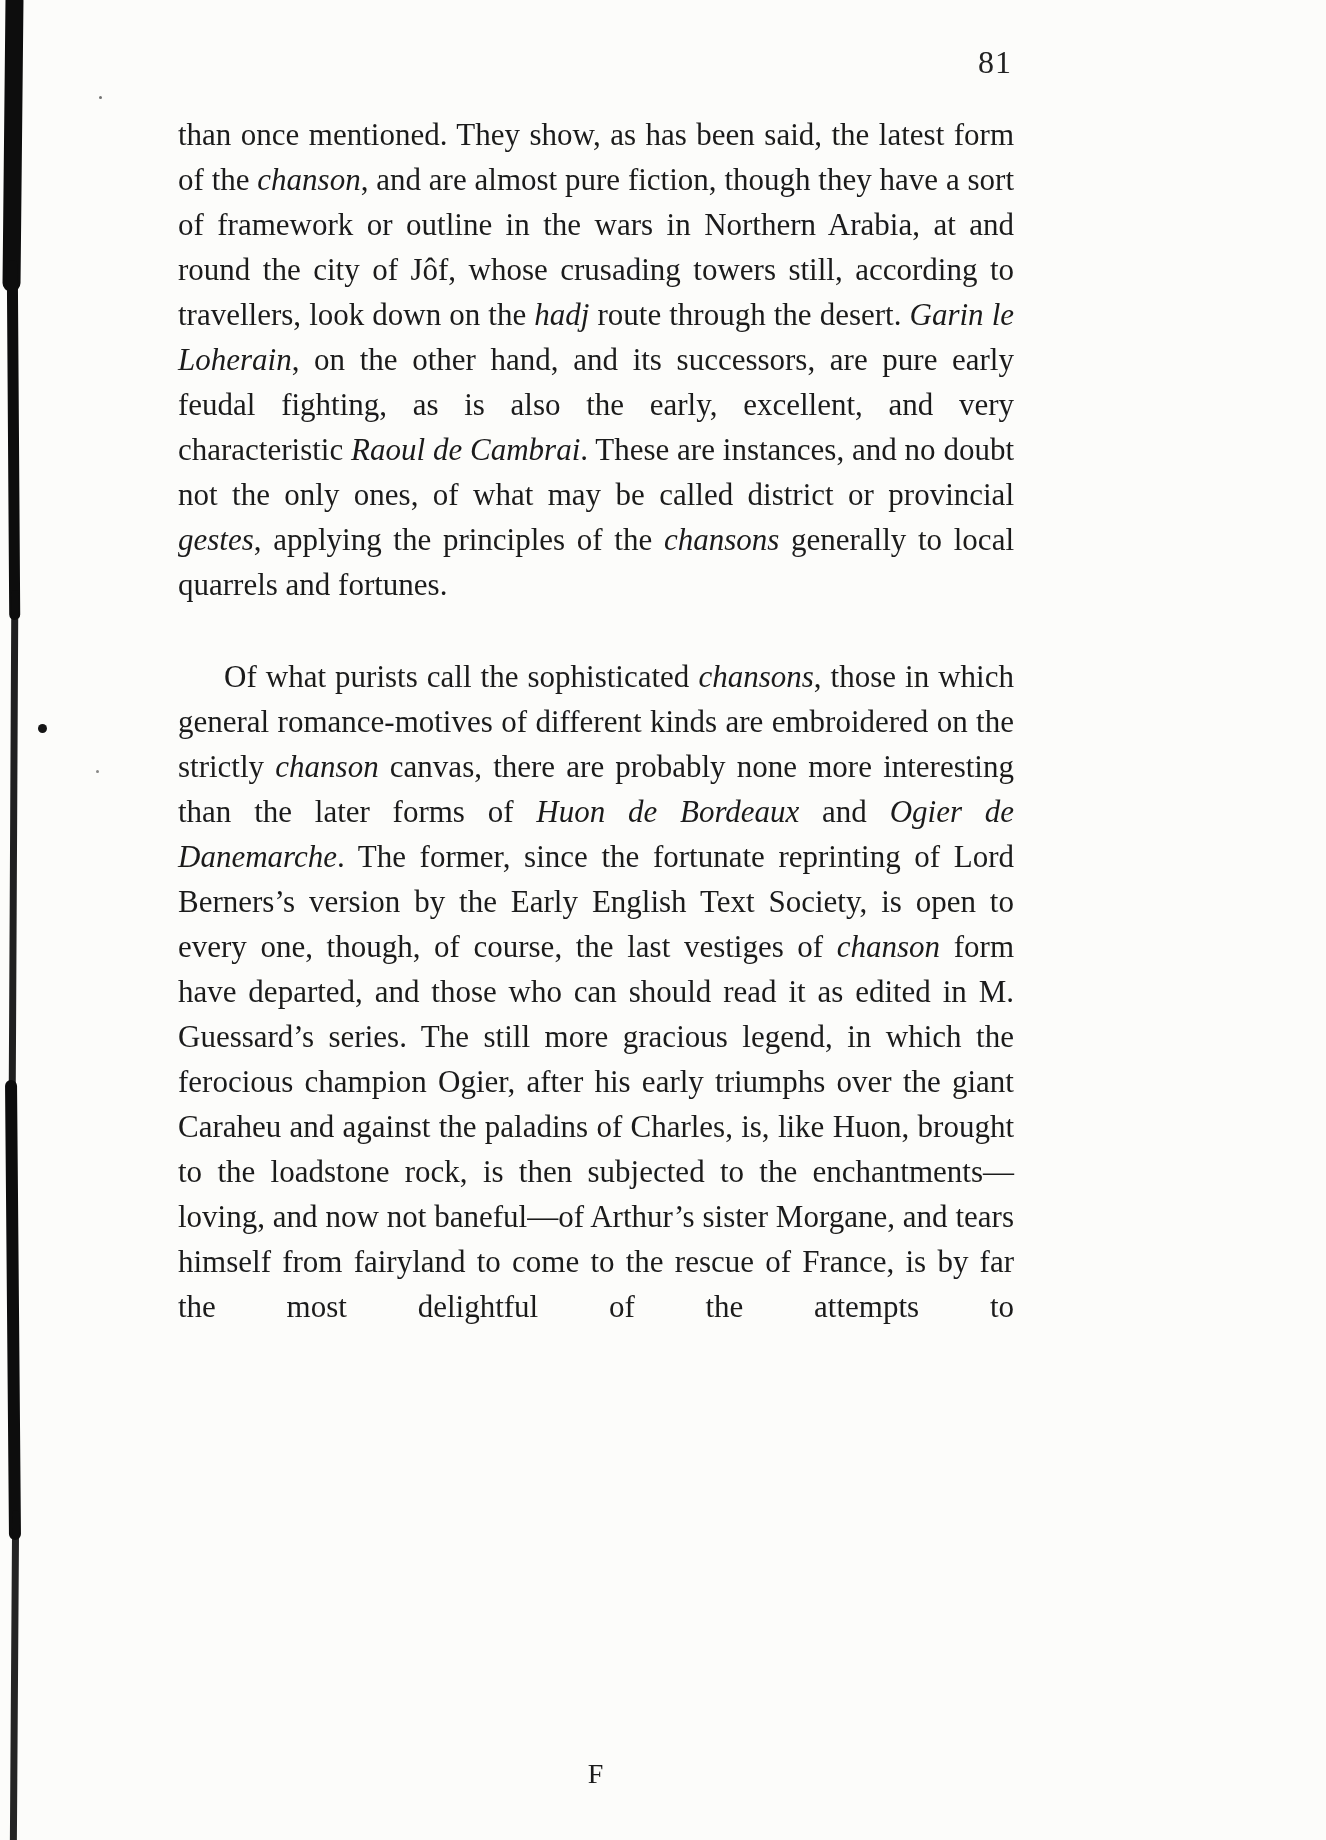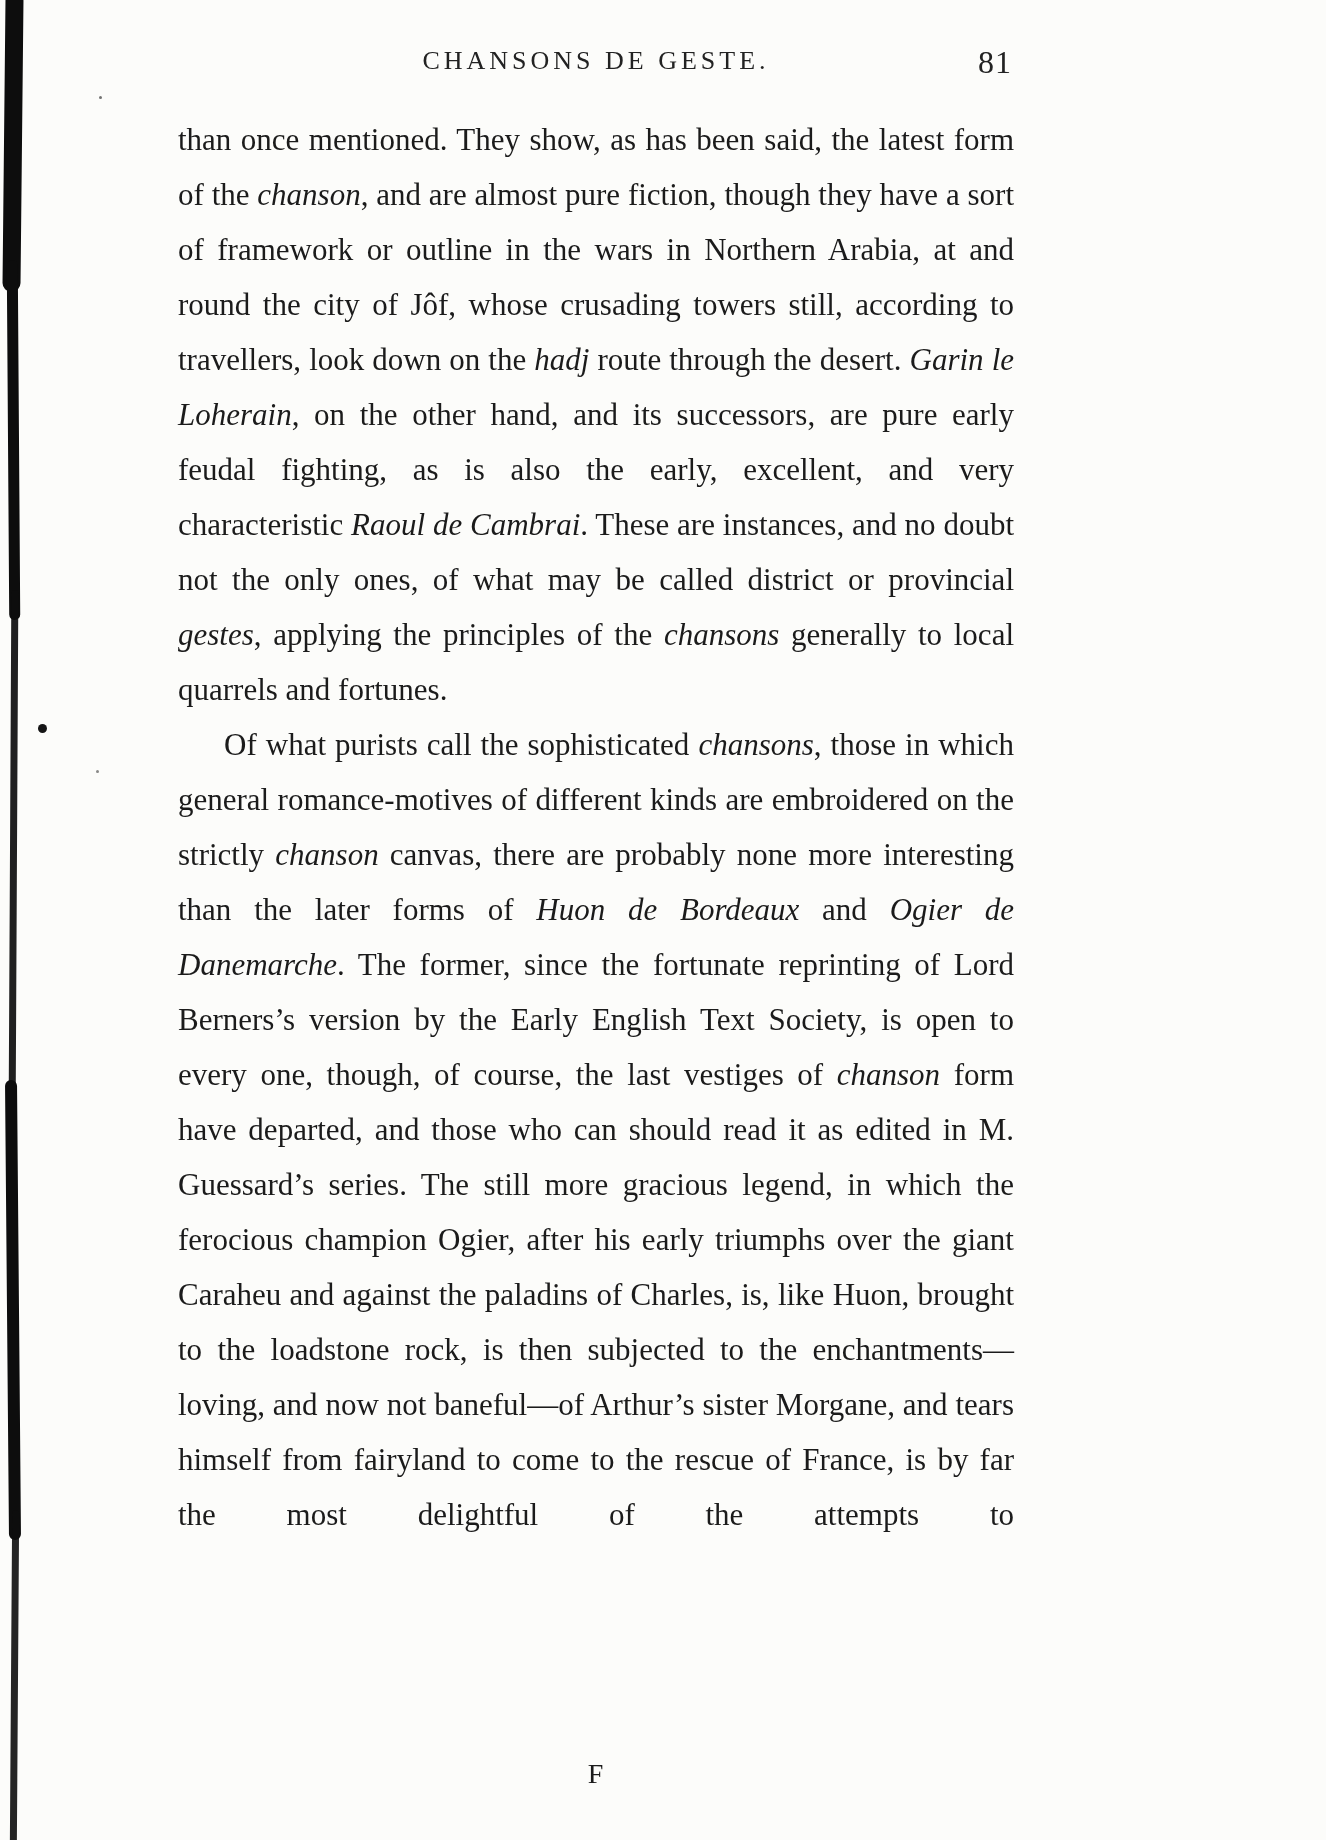--- a/index.html
+++ b/index.html
@@ -43,25 +43,25 @@
     font-size: 32px;
     letter-spacing: 1px;
   }
 
   .content {
     position: absolute;
     top: 112px;
     left: 178px;
     width: 836px;
     font-size: 31px;
-    line-height: 55px;
+    line-height: 45px;
     text-align: justify;
   }
   .content p { margin: 0; }
-  .content p.indent { text-indent: 46px; }
+  .content p.indent { text-indent: 46px; margin-top: 47px; }
   .content p.cont-next { text-align-last: justify; }
   .i { font-style: italic; }
 
   .sig {
     position: absolute;
     top: 1758px;
     left: 178px;
     width: 836px;
     text-align: center;
     font-size: 28px;
@@ -78,21 +78,20 @@
     <div class="smudge s2"></div>
     <div class="smudge s3"></div>
     <div class="smudge s4"></div>
     <div class="smudge s5"></div>
     <div class="speck d1"></div>
     <div class="speck d2"></div>
     <div class="speck d3"></div>
   </div>
 
   <div class="header">
-    <span>CHANSONS DE GESTE.</span>
     <span class="pagenum">81</span>
   </div>
 
   <div class="content">
     <p><span>than once mentioned. They show, as has been said, the latest form of the </span><span class="i">chanson</span><span>, and are almost pure fiction, though they have a sort of framework or outline in the wars in Northern Arabia, at and round the city of Jôf, whose crusading towers still, according to travellers, look down on the </span><span class="i">hadj</span><span> route through the desert. </span><span class="i">Garin le Loherain</span><span>, on the other hand, and its successors, are pure early feudal fighting, as is also the early, excellent, and very characteristic </span><span class="i">Raoul de Cambrai</span><span>. These are instances, and no doubt not the only ones, of what may be called district or provincial </span><span class="i">gestes</span><span>, applying the principles of the </span><span class="i">chansons</span><span> generally to local quarrels and fortunes.</span></p>
 
     <p class="indent cont-next"><span>Of what purists call the sophisticated </span><span class="i">chansons</span><span>, those in which general romance-motives of different kinds are embroidered on the strictly </span><span class="i">chanson</span><span> canvas, there are probably none more interesting than the later forms of </span><span class="i">Huon de Bordeaux</span><span> and </span><span class="i">Ogier de Danemarche</span><span>. The former, since the fortunate reprinting of Lord Berners’s version by the Early English Text Society, is open to every one, though, of course, the last vestiges of </span><span class="i">chanson</span><span> form have departed, and those who can should read it as edited in M. Guessard’s series. The still more gracious legend, in which the ferocious champion Ogier, after his early triumphs over the giant Caraheu and against the paladins of Charles, is, like Huon, brought to the loadstone rock, is then subjected to the enchantments—loving, and now not baneful—of Arthur’s sister Morgane, and tears himself from fairyland to come to the rescue of France, is by far the most delightful of the attempts to</span></p>
   </div>
 
   <div class="sig">F</div>

